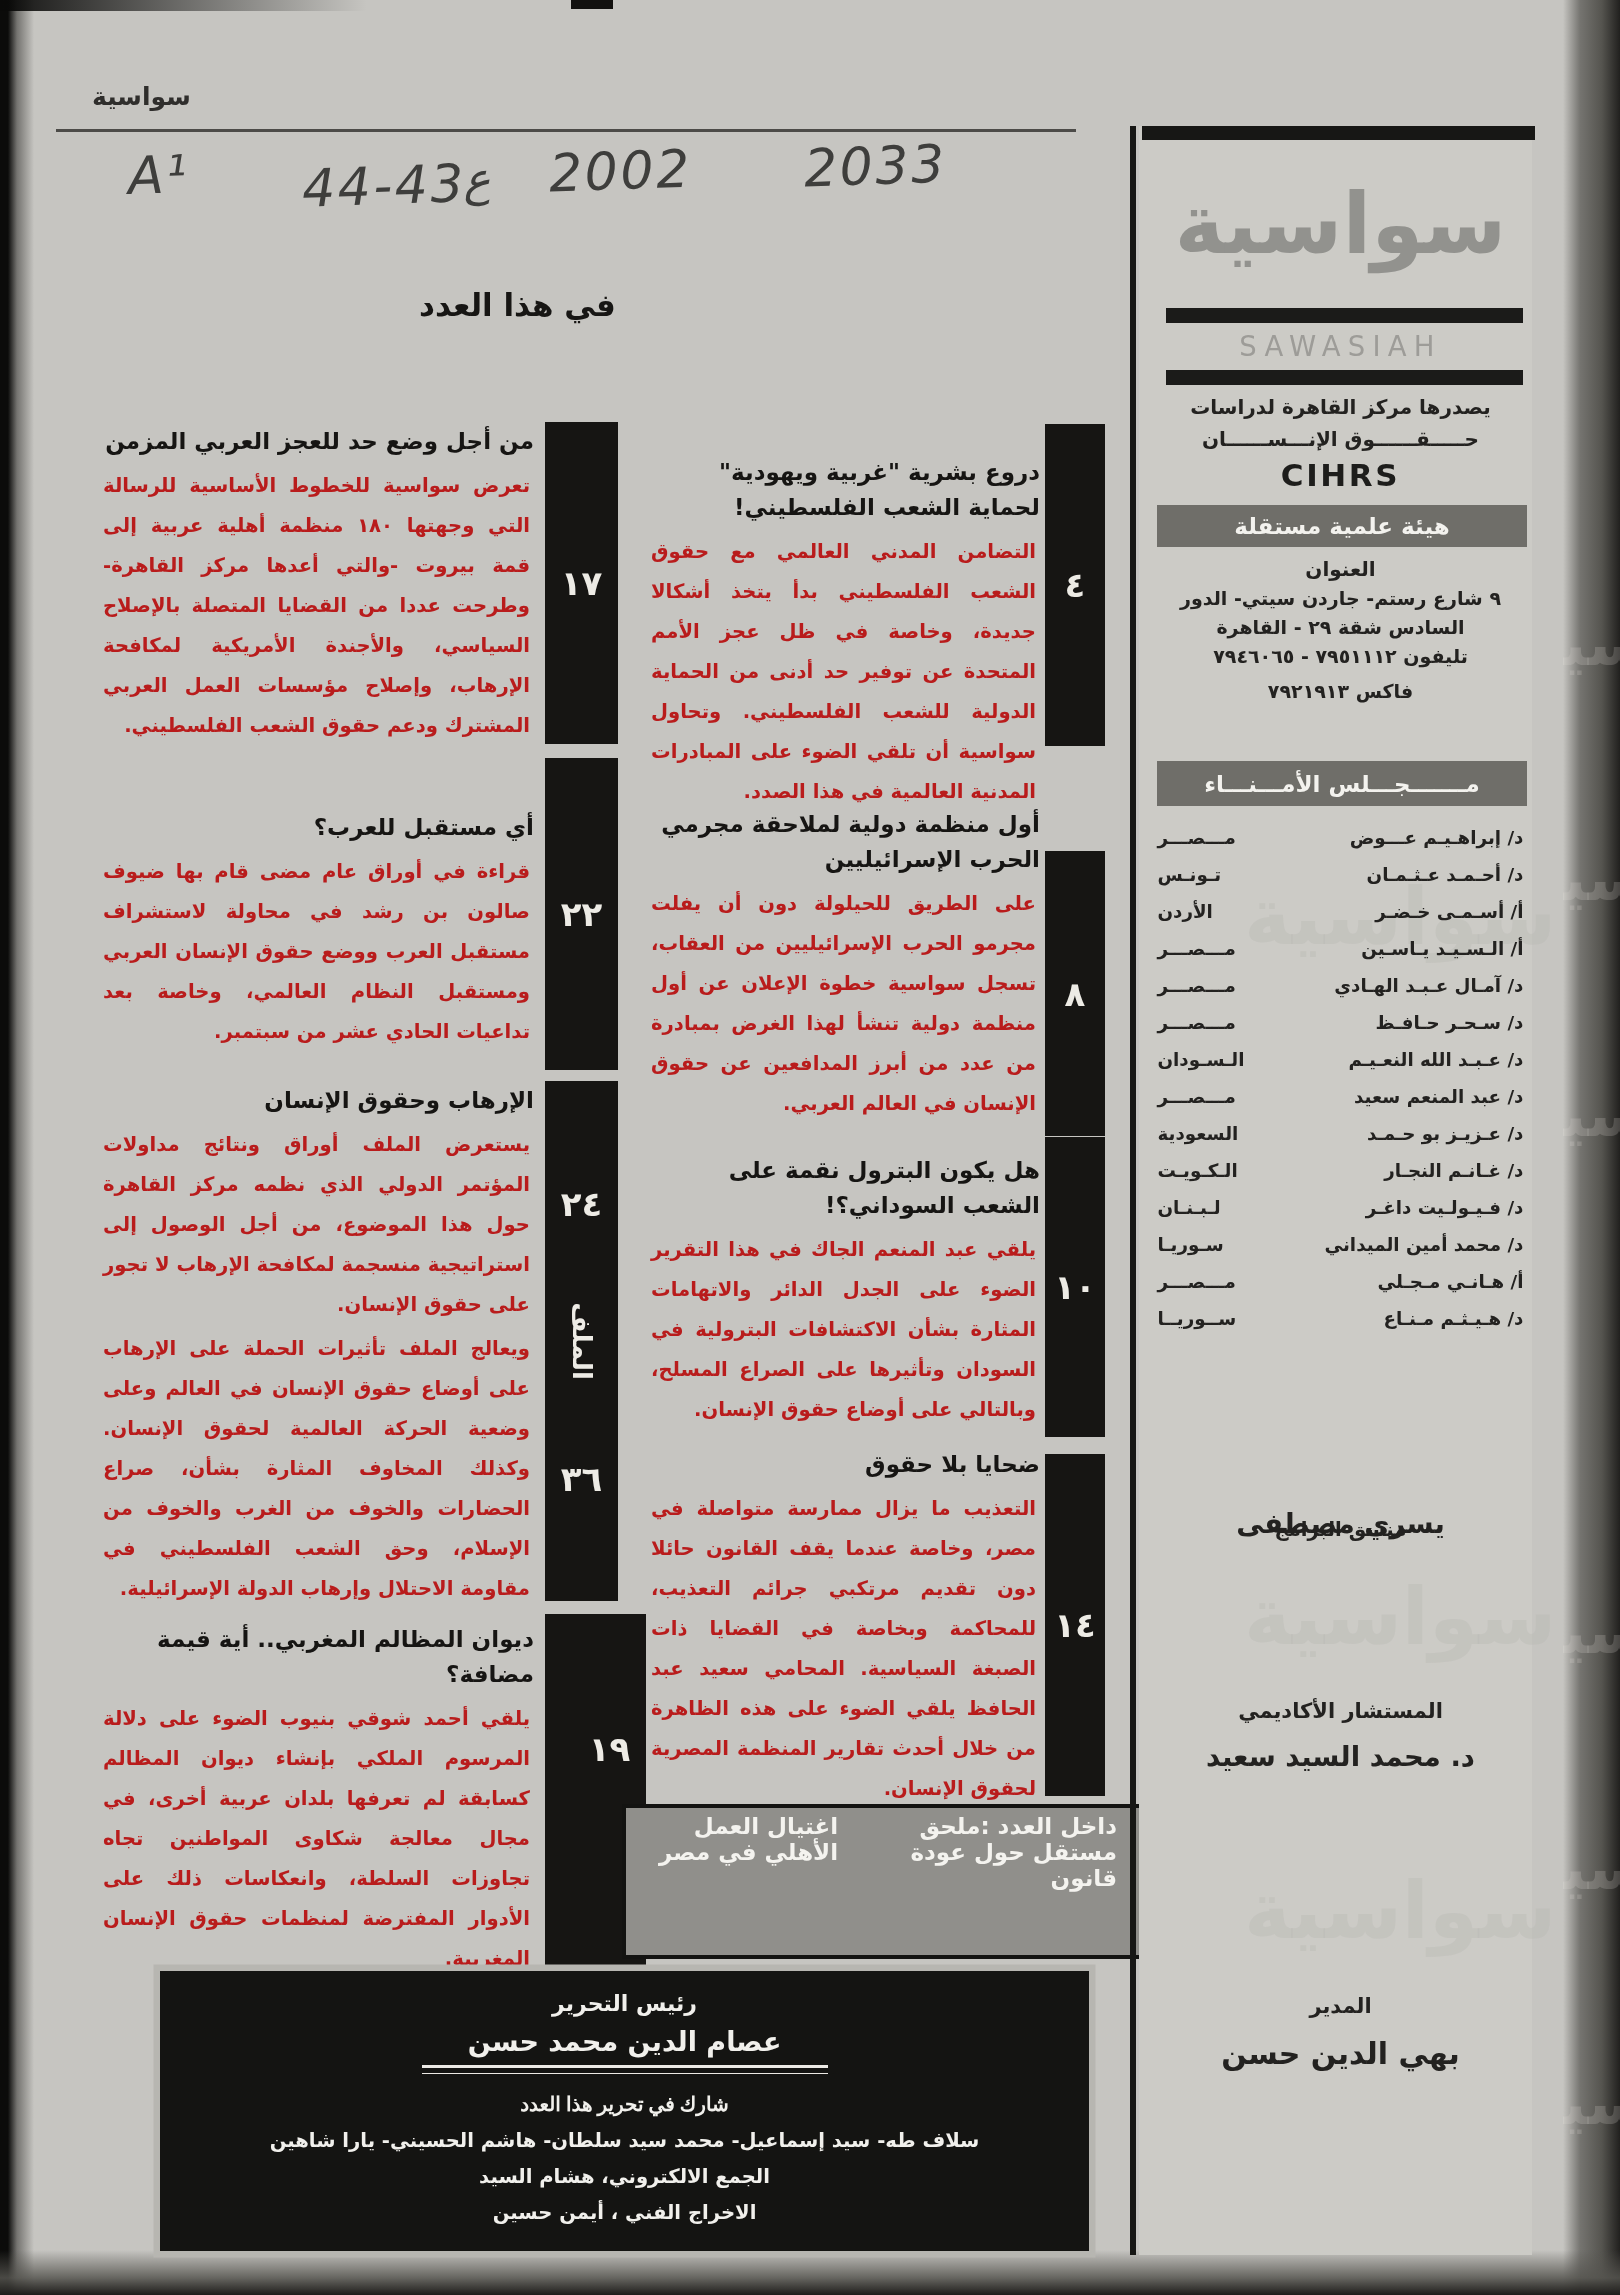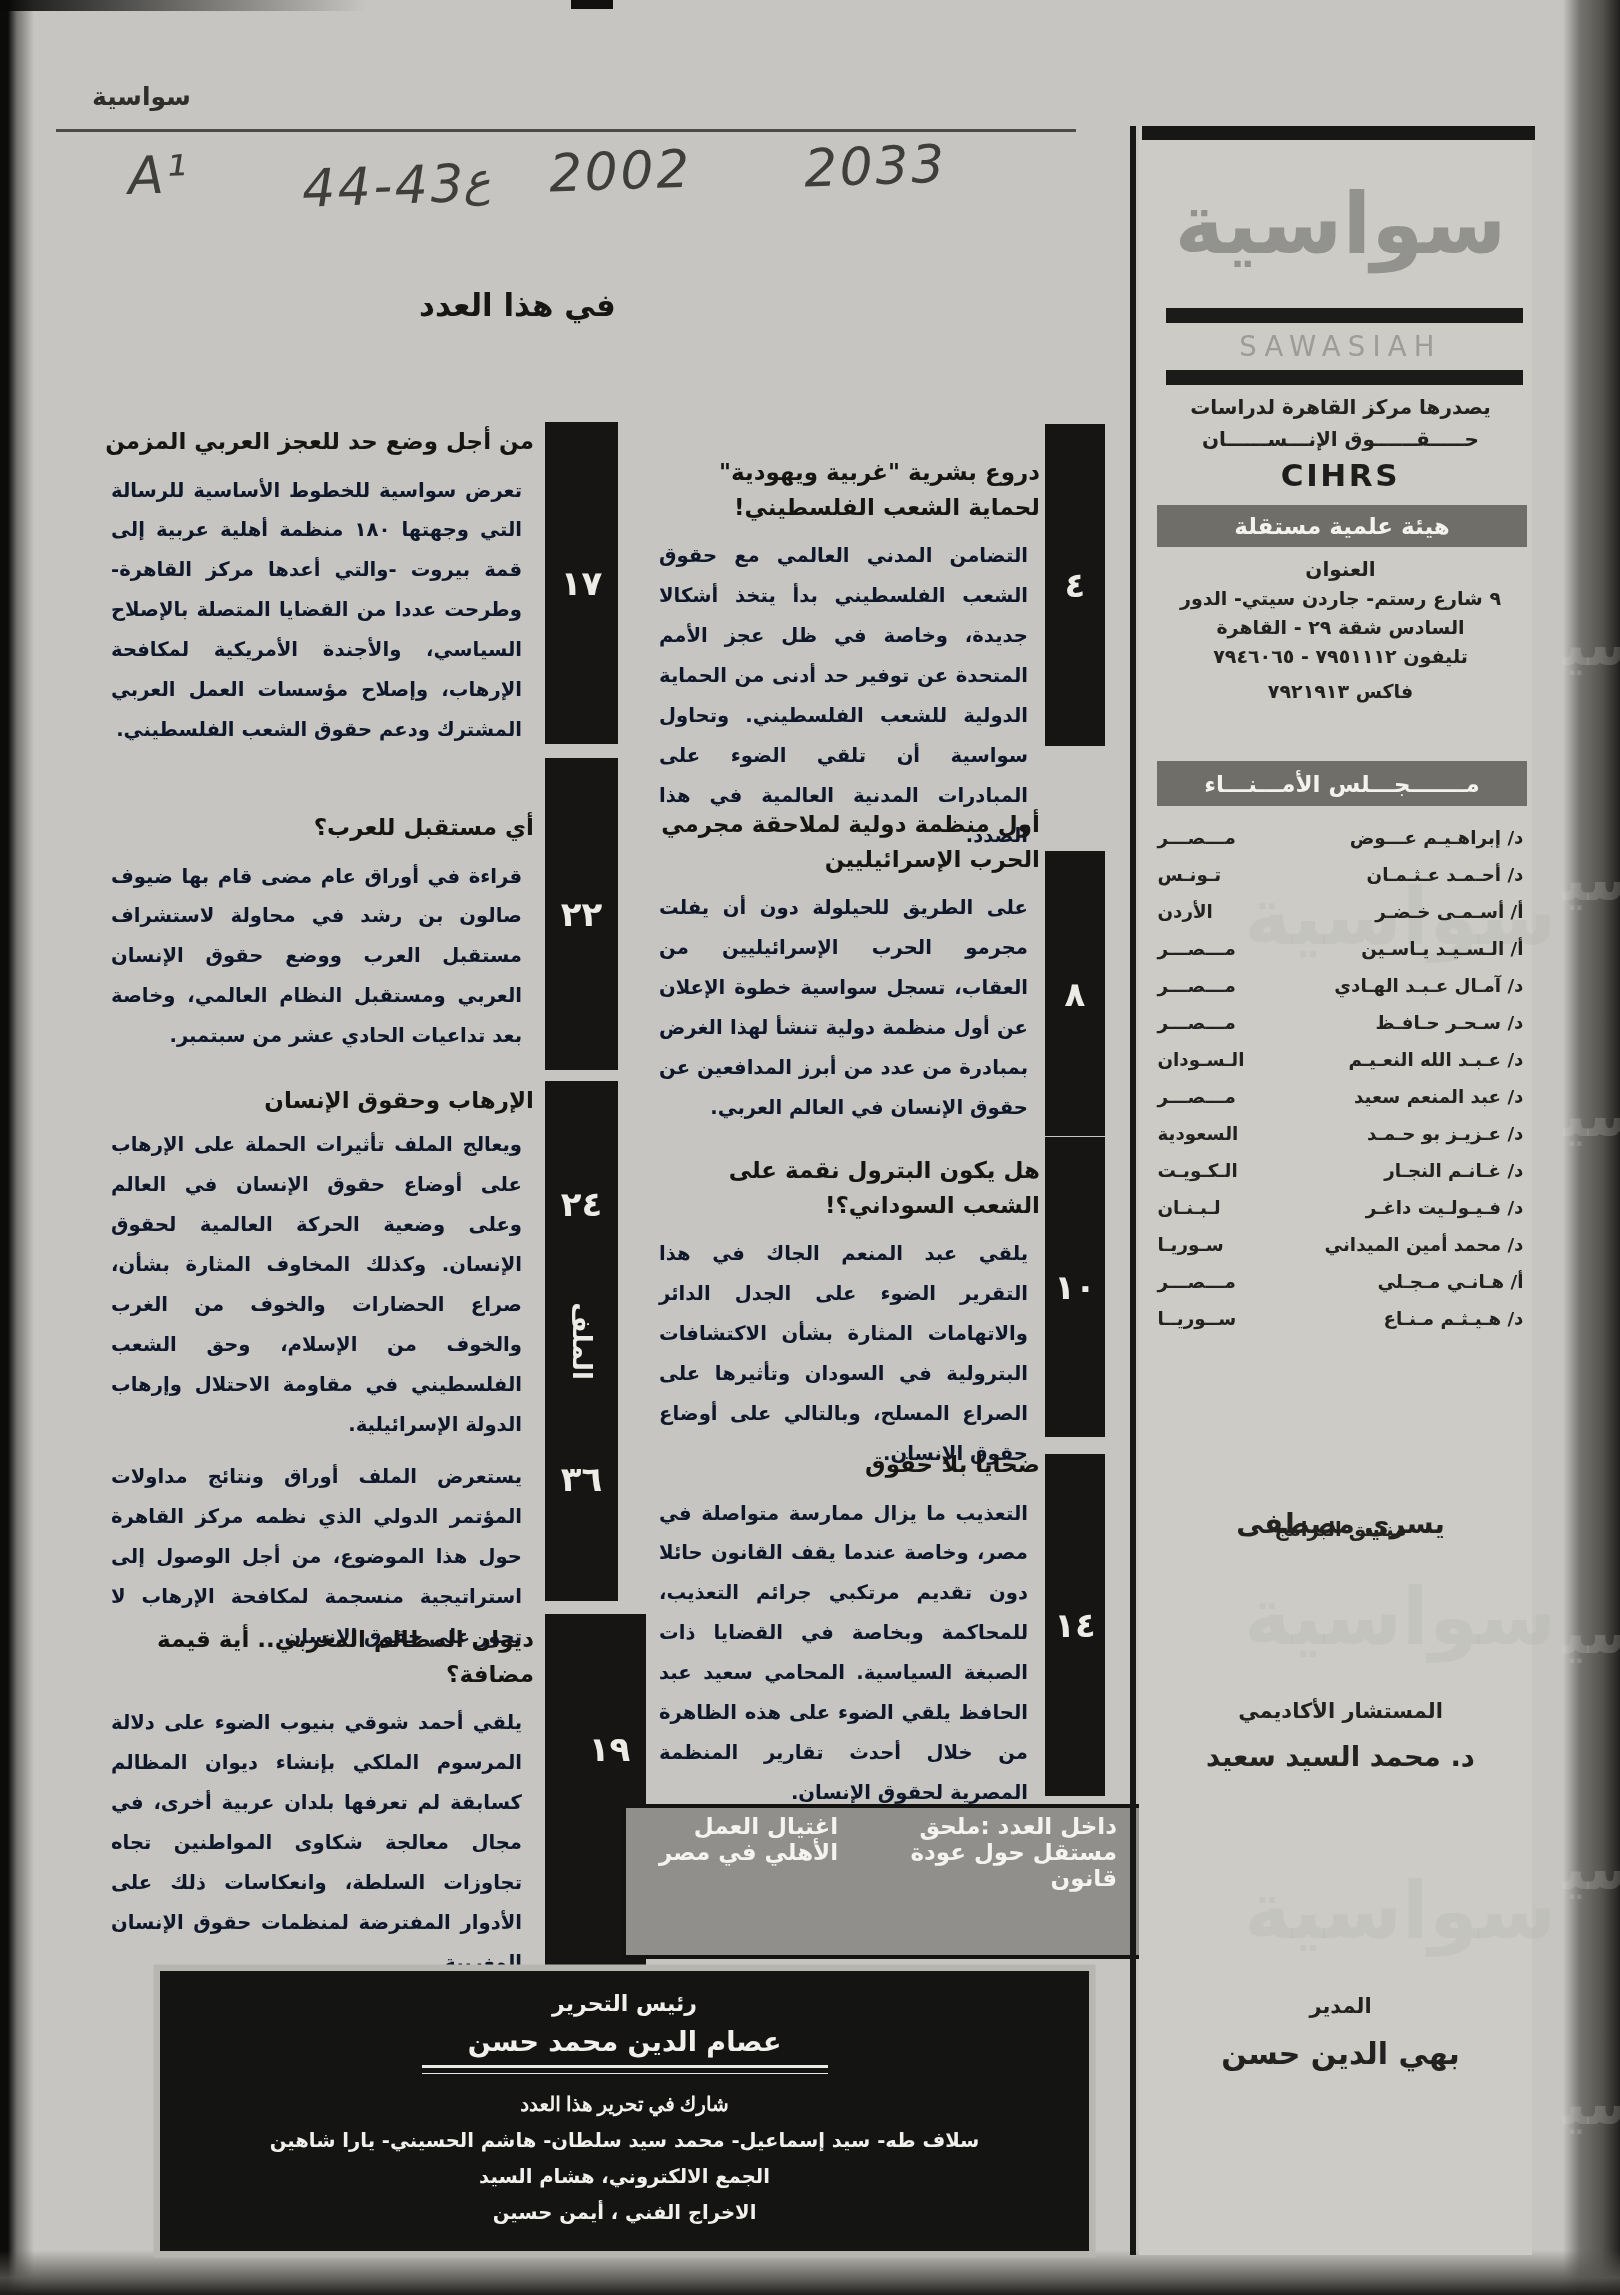--- a/index.html
+++ b/index.html
@@ -23,21 +23,21 @@
   .wm{position:absolute;font-weight:bold;color:rgba(223,221,214,.20);white-space:nowrap;}
   
   .running-header{left:92px;top:82px;font-size:25px;font-weight:bold;color:#2f2e2c;}
   .header-rule{left:56px;top:129px;width:1020px;height:2.6px;background:#4c4b48;}
   .hand{position:absolute;font-style:italic;font-weight:normal;color:#3e3e3c;
     font-size:52px;transform:rotate(-2deg);letter-spacing:2.6px;white-space:nowrap;}
   
   .toc-title{left:367px;top:287px;width:301px;text-align:center;font-size:31px;font-weight:bold;color:#171614;}
   .article{position:absolute;direction:rtl;}
   .art-title{font-weight:bold;font-size:23px;line-height:1.5;text-align:right;margin:0 0 7.9px;color:#161513;}
-  .art-body{font-weight:bold;font-size:19.6px;line-height:2.04;text-align:justify;margin:12px;color:#0f172a;}
+  .art-body{font-weight:bold;font-size:19.6px;line-height:2.04;text-align:justify;margin:4px;color:#b91c1c;}
   .bar{position:absolute;background:#161513;color:#edebe5;display:flex;align-items:center;justify-content:center;
     font-weight:bold;font-size:34px;}
   .bar-col{flex-direction:column;justify-content:space-evenly;}
   .bar-label{transform:rotate(90deg);font-size:26px;}
   
   .insert-box{left:622px;top:1804px;width:469px;height:137px;background:#908f8b;border:4.6px solid #131311;
     direction:rtl;display:flex;flex-direction:row;justify-content:space-evenly;padding:5.2px 22px;}
   .insert-line{color:#f4f3ef;font-weight:bold;font-size:23px;text-align:right;}
   .editor-box{left:160px;top:1971px;width:929px;height:280px;background:#141412;
     box-shadow:0 0 0 6.5px #b7b6b1;display:flex;flex-direction:column;align-items:center;direction:rtl;color:#f1f0ec;}
@@ -122,22 +122,22 @@
 <div class="article" style="left:99px;top:424px;width:435px;">
   <p class="art-title">من أجل وضع حد للعجز العربي المزمن</p>
   <p class="art-body">تعرض سواسية للخطوط الأساسية للرسالة التي وجهتها ١٨٠ منظمة أهلية عربية إلى قمة بيروت -والتي أعدها مركز القاهرة- وطرحت عددا من القضايا المتصلة بالإصلاح السياسي، والأجندة الأمريكية لمكافحة الإرهاب، وإصلاح مؤسسات العمل العربي المشترك ودعم حقوق الشعب الفلسطيني.</p>
 </div>
 <div class="article" style="left:99px;top:810px;width:435px;">
   <p class="art-title">أي مستقبل للعرب؟</p>
   <p class="art-body">قراءة في أوراق عام مضى قام بها ضيوف صالون بن رشد في محاولة لاستشراف مستقبل العرب ووضع حقوق الإنسان العربي ومستقبل النظام العالمي، وخاصة بعد تداعيات الحادي عشر من سبتمبر.</p>
 </div>
 <div class="article" style="left:99px;top:1083px;width:435px;">
   <p class="art-title">الإرهاب وحقوق الإنسان</p>
+  <p class="art-body">يستعرض الملف أوراق ونتائج مداولات المؤتمر الدولي الذي نظمه مركز القاهرة حول هذا الموضوع، من أجل الوصول إلى استراتيجية منسجمة لمكافحة الإرهاب لا تجور على حقوق الإنسان.</p>
   <p class="art-body" style="margin-top:0;">ويعالج الملف تأثيرات الحملة على الإرهاب على أوضاع حقوق الإنسان في العالم وعلى وضعية الحركة العالمية لحقوق الإنسان. وكذلك المخاوف المثارة بشأن، صراع الحضارات والخوف من الغرب والخوف من الإسلام، وحق الشعب الفلسطيني في مقاومة الاحتلال وإرهاب الدولة الإسرائيلية.</p>
-  <p class="art-body">يستعرض الملف أوراق ونتائج مداولات المؤتمر الدولي الذي نظمه مركز القاهرة حول هذا الموضوع، من أجل الوصول إلى استراتيجية منسجمة لمكافحة الإرهاب لا تجور على حقوق الإنسان.</p>
 </div>
 <div class="article" style="left:99px;top:1622px;width:435px;">
   <p class="art-title">ديوان المظالم المغربي.. أية قيمة مضافة؟</p>
   <p class="art-body">يلقي أحمد شوقي بنيوب الضوء على دلالة المرسوم الملكي بإنشاء ديوان المظالم كسابقة لم تعرفها بلدان عربية أخرى، في مجال معالجة شكاوى المواطنين تجاه تجاوزات السلطة، وانعكاسات ذلك على الأدوار المفترضة لمنظمات حقوق الإنسان المغربية.</p>
 </div>
 
 <div class="bar" style="left:545px;top:422px;width:73px;height:322px;">
   <span>١٧</span>
 </div>
 <div class="bar" style="left:545px;top:758px;width:73px;height:312px;">

